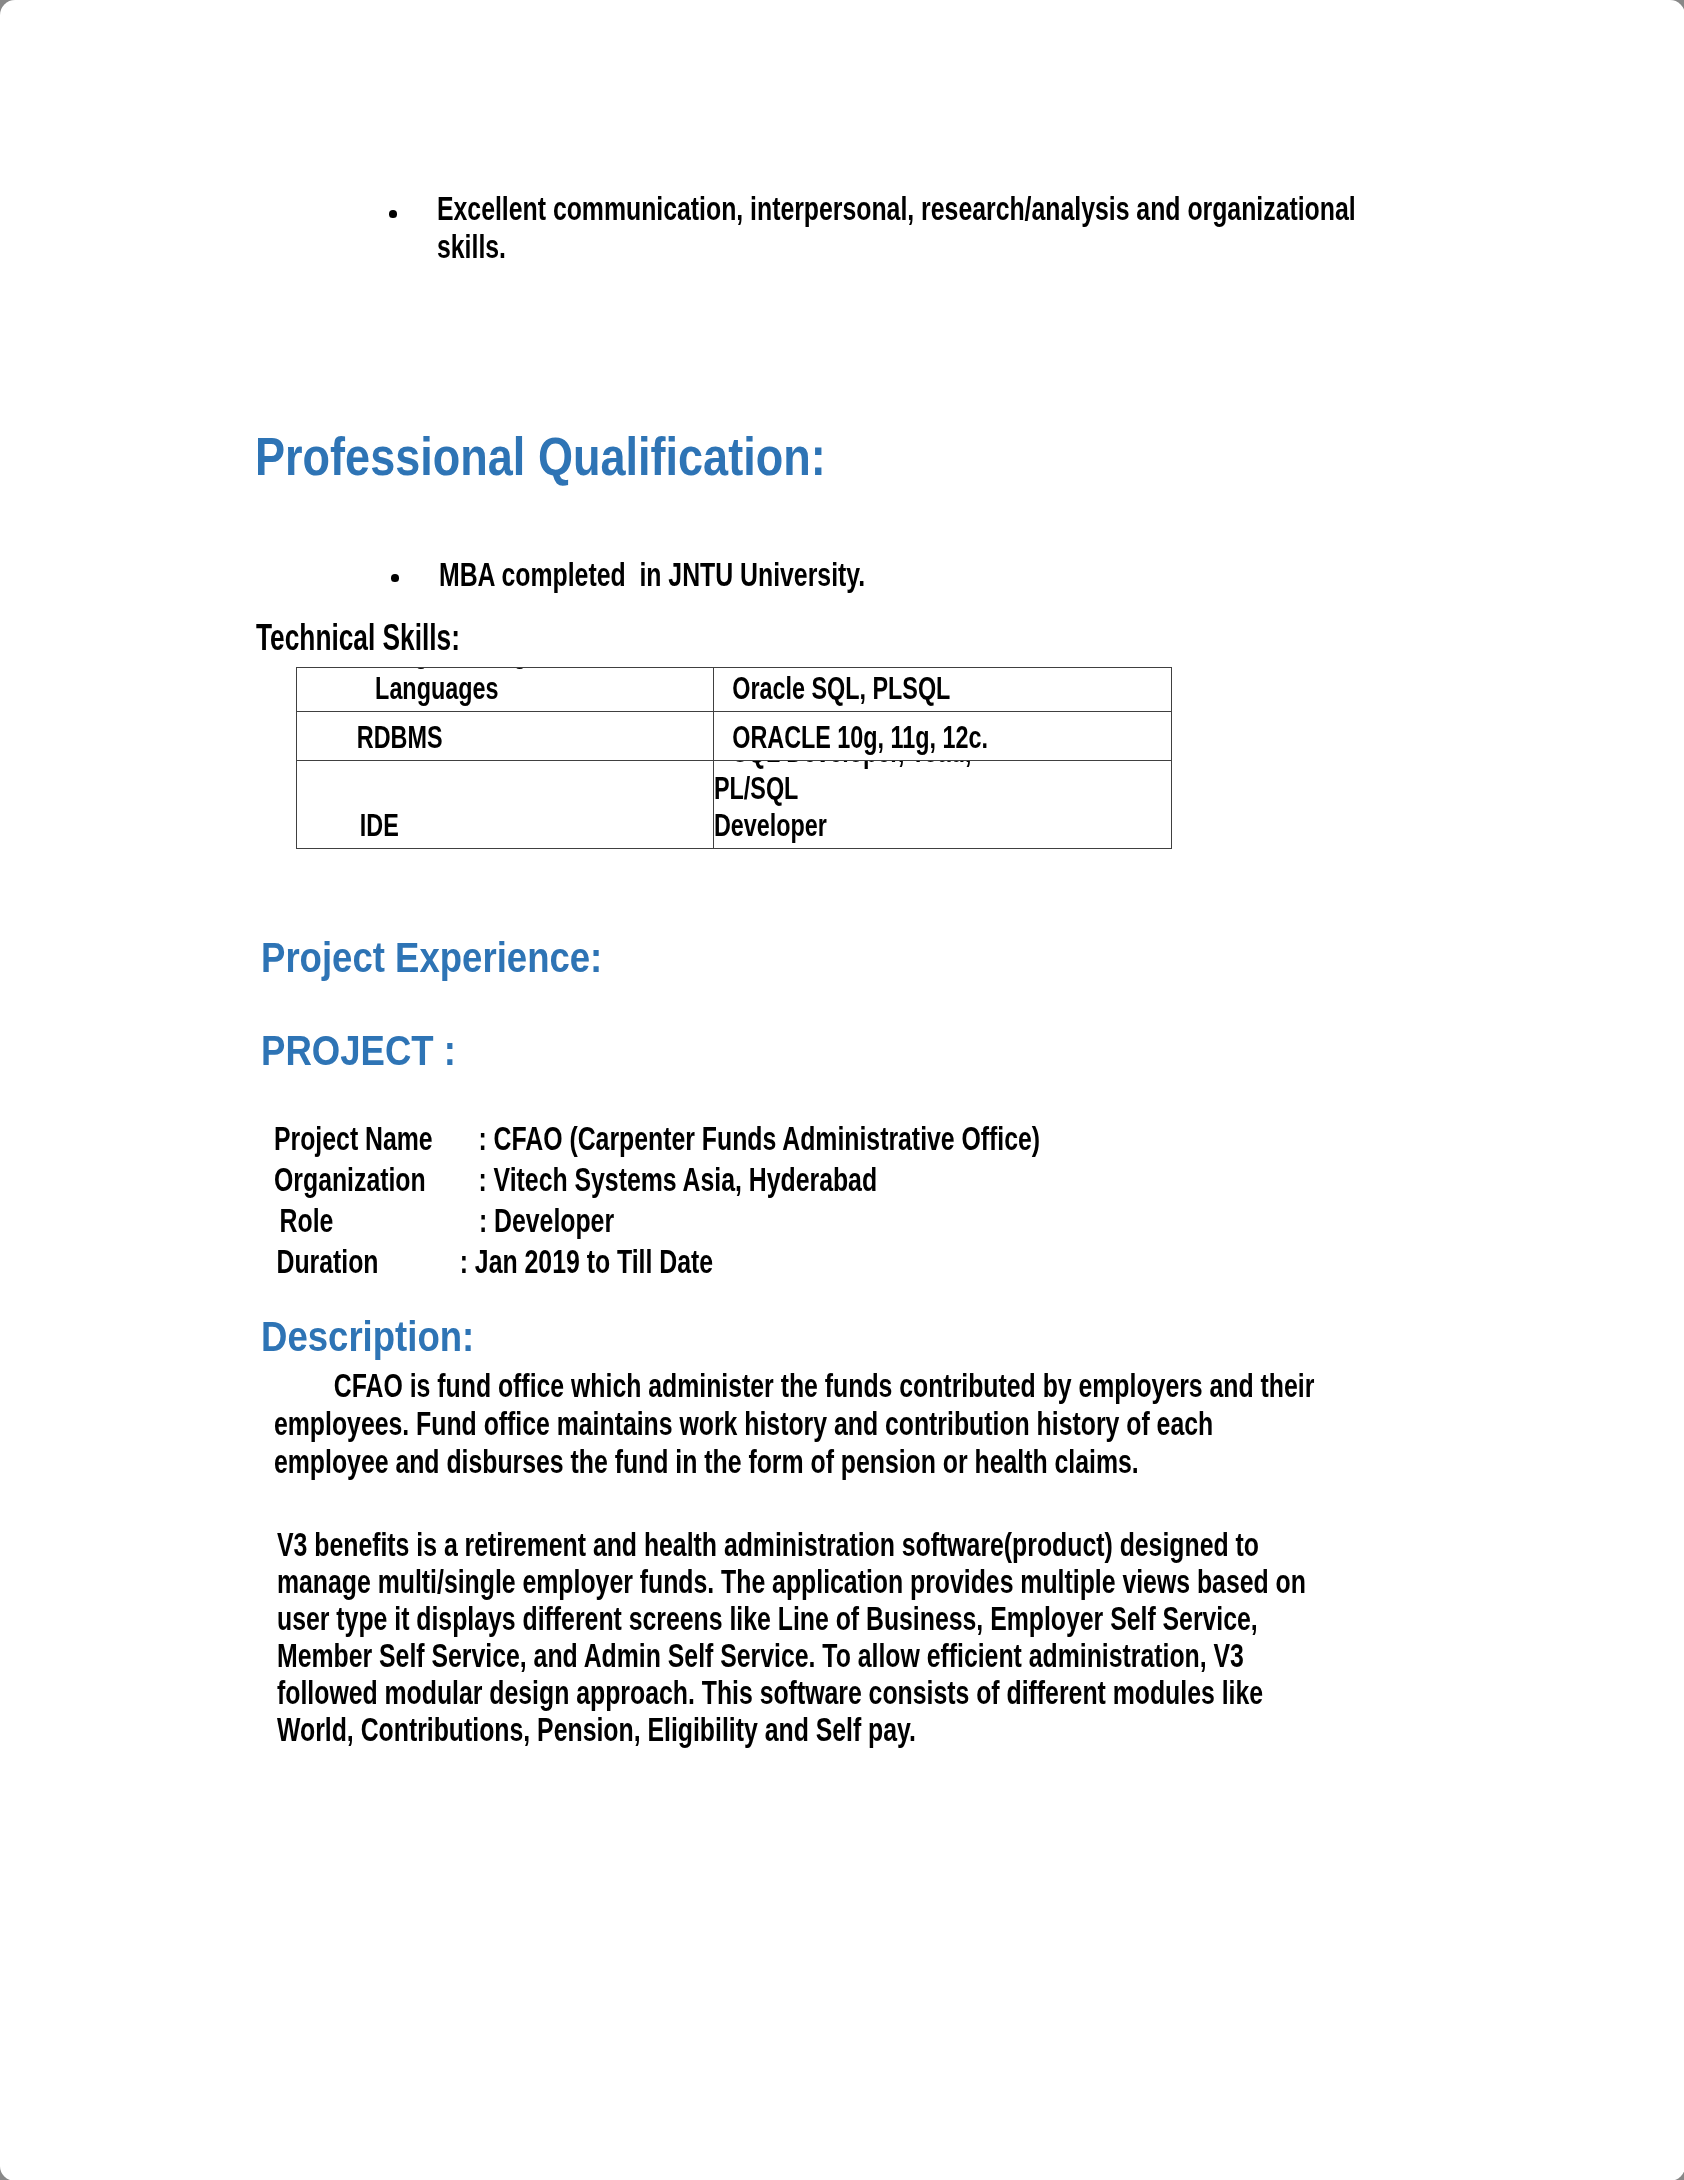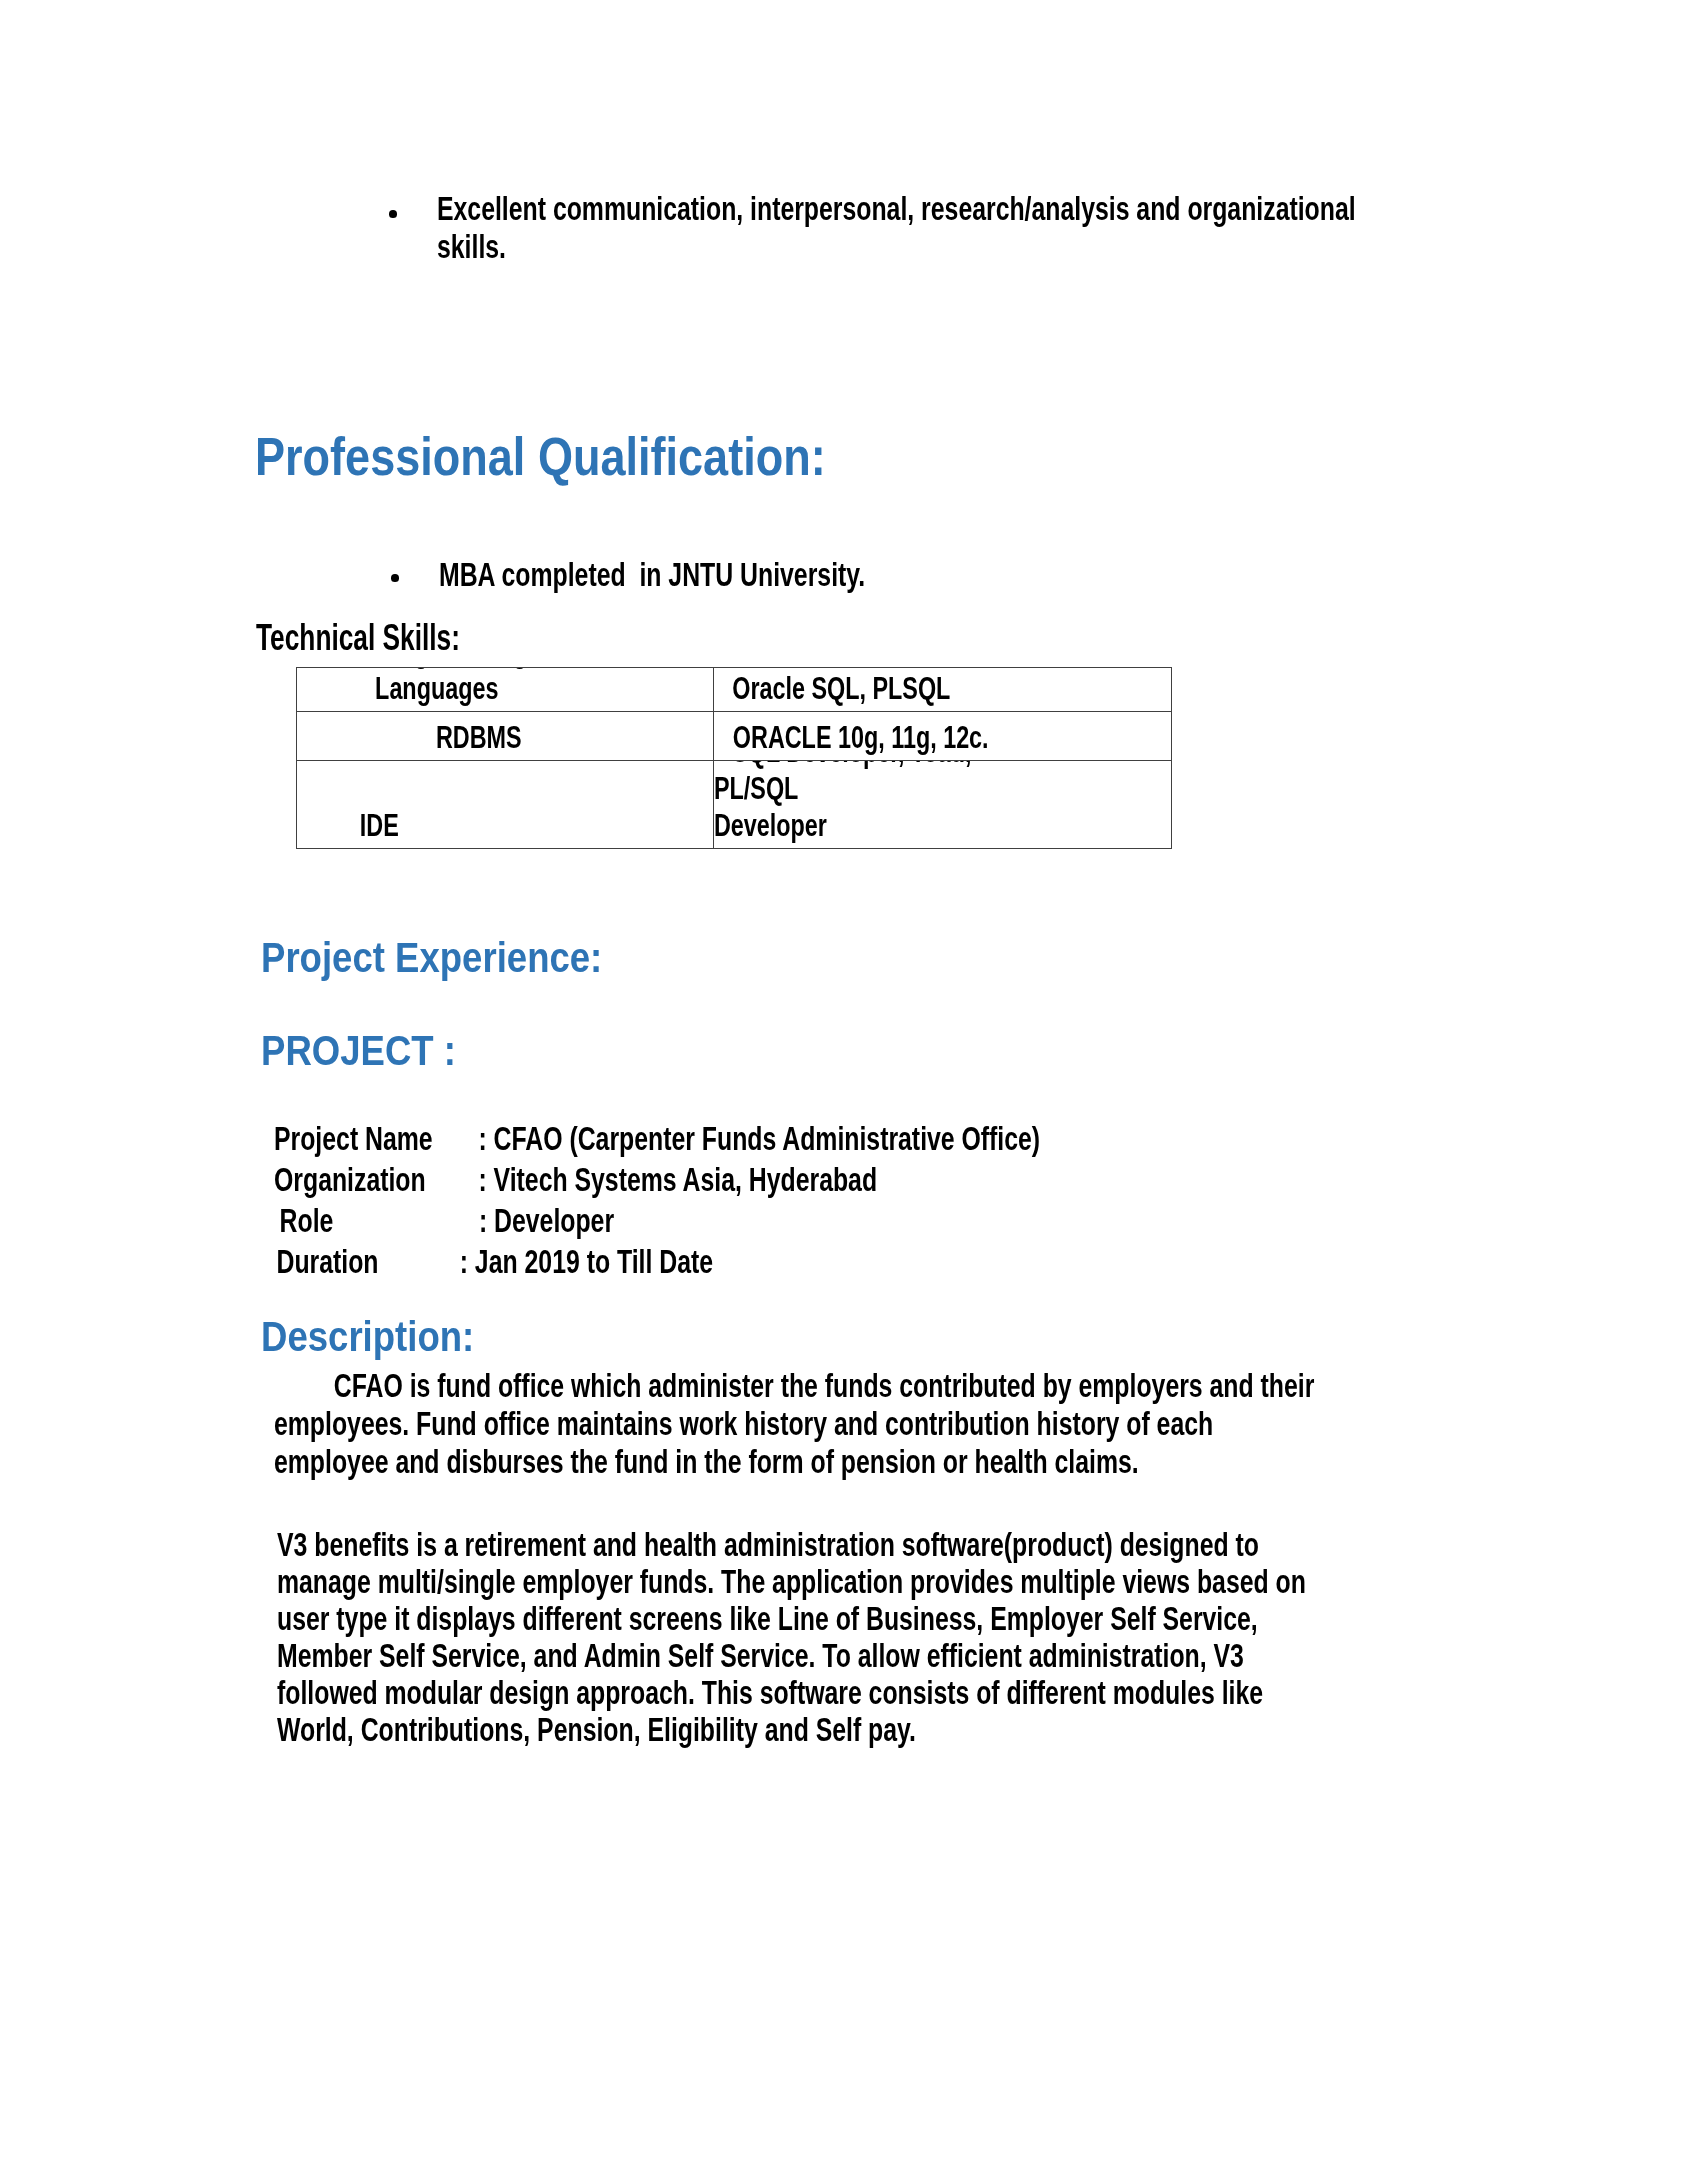--- a/index.html
+++ b/index.html
@@ -1,21 +1,21 @@
 <!DOCTYPE html>
 <html style="--blue: #2E74B5; --ink: #000000; --tbl: #404040; --bg: #ffffff;font-size:13.6px"><head>
 <meta charset="utf-8">
 <style>
   :root { --blue:#2E74B5; --ink:#000; --tbl:#404040; --bg:#fff; }
   * { margin:0; padding:0; box-sizing:border-box; }
   html,body { background:#888; }
   .page {
     position:relative; width:1685px; height:2181px; background:var(--bg);
     font-family:"Liberation Sans", sans-serif; font-weight:bold; color:var(--ink);
-    overflow:hidden; margin:0 auto;
+    overflow:hidden; margin:0 auto;border-radius:15px;
   }
   .abs { position:absolute; }
   
   .cond {
     font-size:34px; line-height:38px; white-space:pre-line;
     transform:scaleX(0.73); transform-origin:0 0; width:1618px;
   }
   .h-big {
     font-size:53px; line-height:56px; color:var(--blue);
     transform:scaleX(0.85); transform-origin:0 0; white-space:nowrap;
@@ -24,21 +24,21 @@
     font-size:43px; line-height:46px; color:var(--blue);
     transform:scaleX(0.85); transform-origin:0 0; white-space:nowrap;
   }
   .bullet-dot { width:7.7px; height:7.7px; border-radius:50%; background:var(--ink); }
   .label-bold { font-size:36px; line-height:40px; transform:scaleX(0.73); transform-origin:0 0; white-space:nowrap; }
 
   
   .tbl { left:296px; top:667px; width:876px; border:1.7px solid var(--tbl); }
   .tbl-row { display:flex; border-top:1.7px solid var(--tbl); }
   .tbl-row:first-child { border-top:none; }
-  .r1 { height:43px; } .r2 { height:49px;text-align:center; } .r3 { height:88px; } .r4 { height:47px; }
+  .r1 { height:43px; } .r2 { height:49px; } .r3 { height:88px; } .r4 { height:47px; }
   .c1 { width:416px; } .c2 { width:378px; border-left:1.7px solid var(--tbl); }
   .cell { display:flex; align-items:flex-end; overflow:hidden; }
   .cell-text {
     font-size:32px; line-height:37px; white-space:pre-line;
     transform:scaleX(0.73); transform-origin:0 100%; width:622px; padding-bottom:4.3px;
   }
   .pad-cat1 { padding-left:107px; } .pad-cat2 { padding-left:82px; }
   .pad-cat3 { padding-left:86px; } .pad-cat4 { padding-left:66px; }
   .pad-tool { padding-left:25px; } .pad-tool-flush { padding-left:2.6px; }
   .indent-first { text-indent:25px; padding-left:0; }

